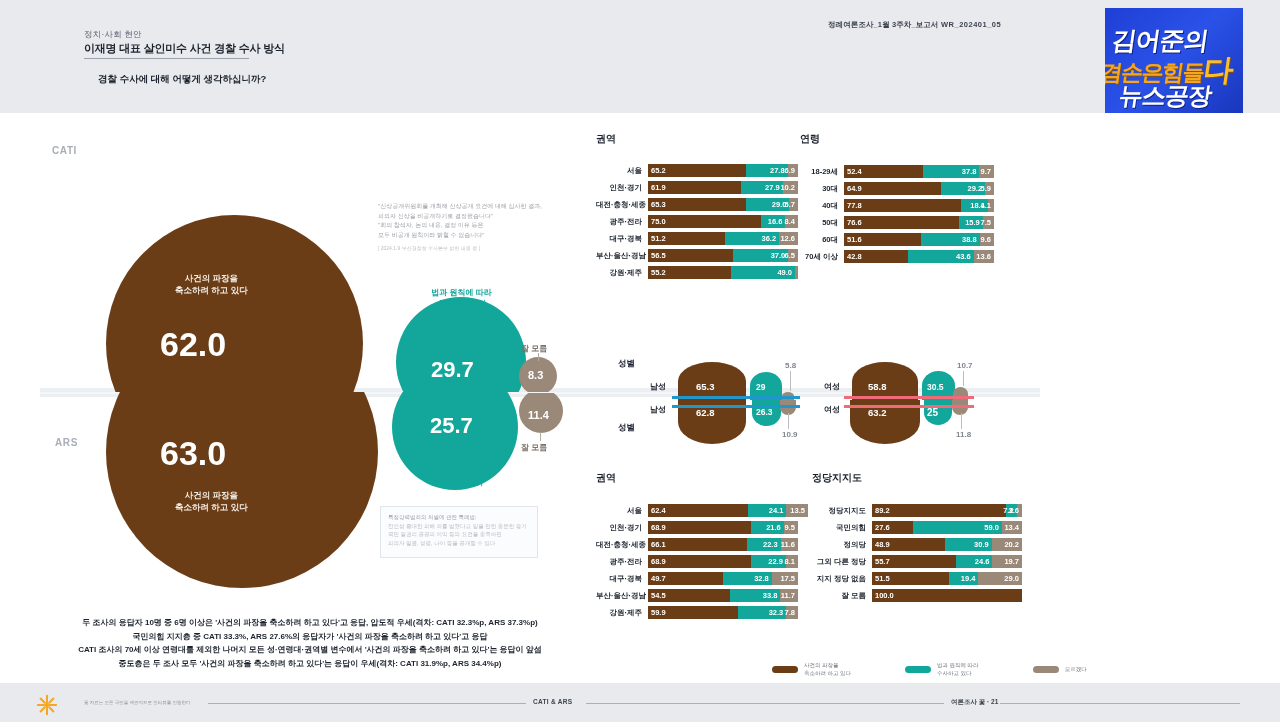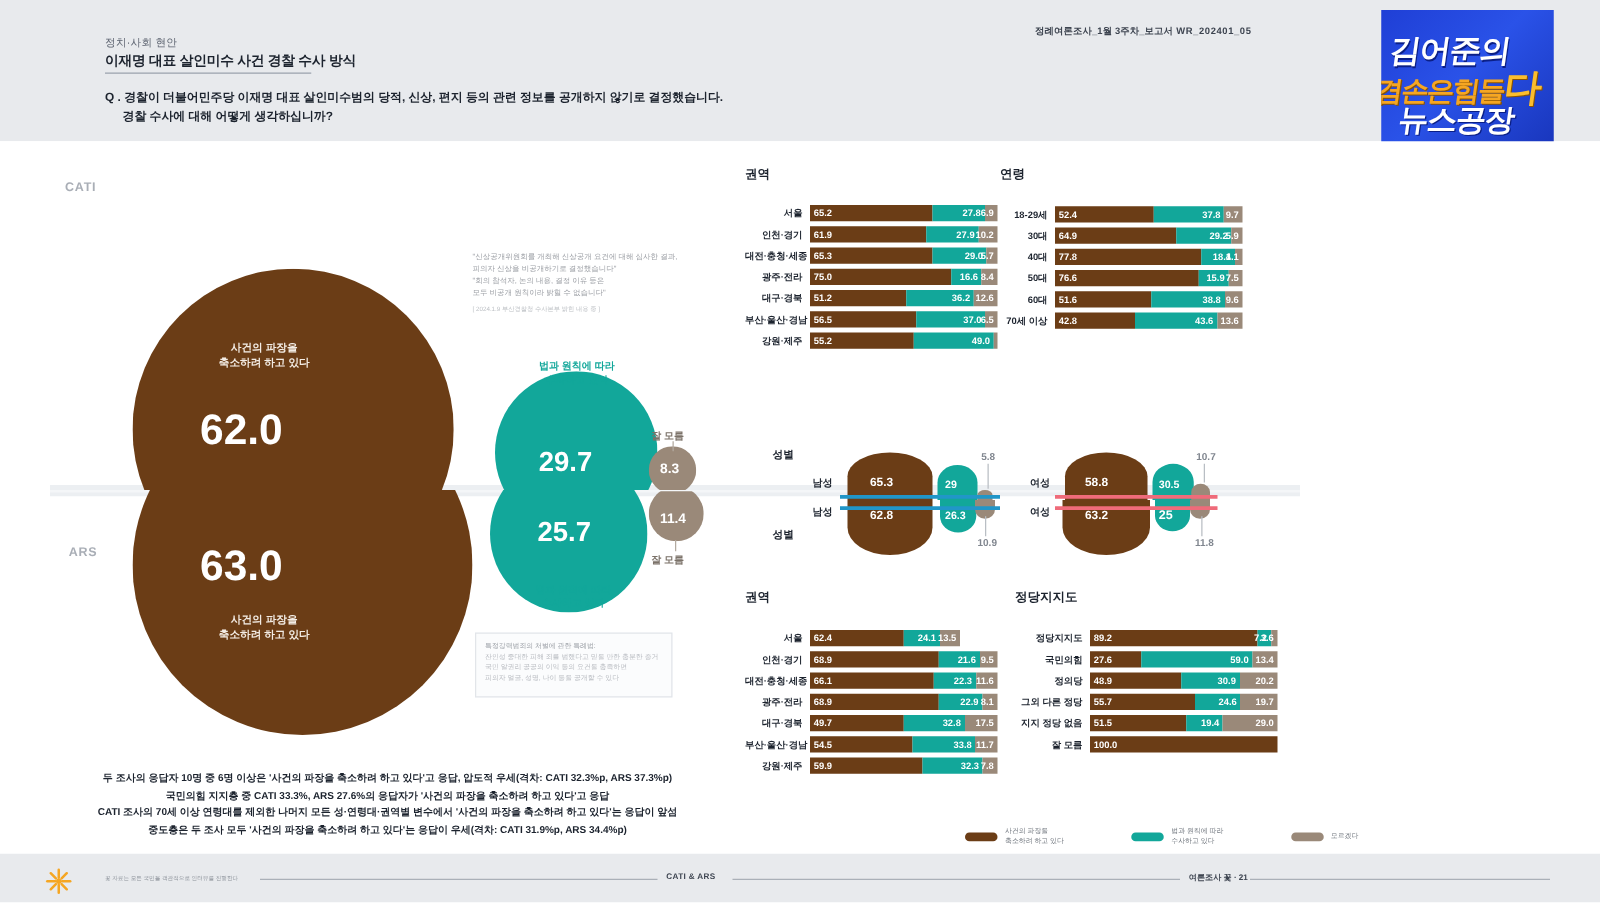--- a/index.html
+++ b/index.html
@@ -208,21 +208,20 @@
 </head>
 <body>
 
 <div id="page">
 
   <div class="header-band"></div>
   <div class="hdr-kicker">정치·사회 현안</div>
   <div class="hdr-title">이재명 대표 살인미수 사건 경찰 수사 방식</div>
   <div class="hdr-rule"></div>
   <div class="hdr-q">
-    <span class="ql">Q . 경찰이 더불어민주당 이재명 대표 살인미수범의 당적, 신상, 편지 등의 관련 정보를 공개하지 않기로 결정했습니다.</span>
     <span class="ql ql2">경찰 수사에 대해 어떻게 생각하십니까?</span>
   </div>
   <div class="hdr-meta m1">정례여론조사_1월 3주차_보고서</div>
   <div class="hdr-meta m2">WR_202401_05</div>
 
   <div class="logo-wrap">
     <div class="logo-box">
       <div class="logo-l1">김어준의</div>
       <div class="logo-l2"><span>겸손은힘들</span><span class="big">다</span></div>
       <div class="logo-l3">뉴스공장</div>
@@ -405,21 +404,21 @@
           </div>
         </div>
       </div>
   </div>
 
   <div class="panel" style="left:596px; top:471px;">
     <div class="panel-title">권역</div>
     <div id="rows-ars-region" style="margin-top:19px;">
         <div class="brow">
           <div class="brow-label" style="width: 52px;">서울</div>
-          <div class="bar" style="width: 120px;">
+          <div class="bar" style="width: 160px;">
             <div class="seg s1" style="width: 62.4%;">62.4</div>
             <div class="seg s2" style="width: 24.1%;">24.1</div>
             <div class="seg s3" style="width: 13.5%;">13.5</div>
           </div>
         </div>
         <div class="brow">
           <div class="brow-label" style="width: 52px;">인천·경기</div>
           <div class="bar" style="width: 150px;">
             <div class="seg s1" style="width: 68.9%;">68.9</div>
             <div class="seg s2" style="width: 21.6%;">21.6</div>

